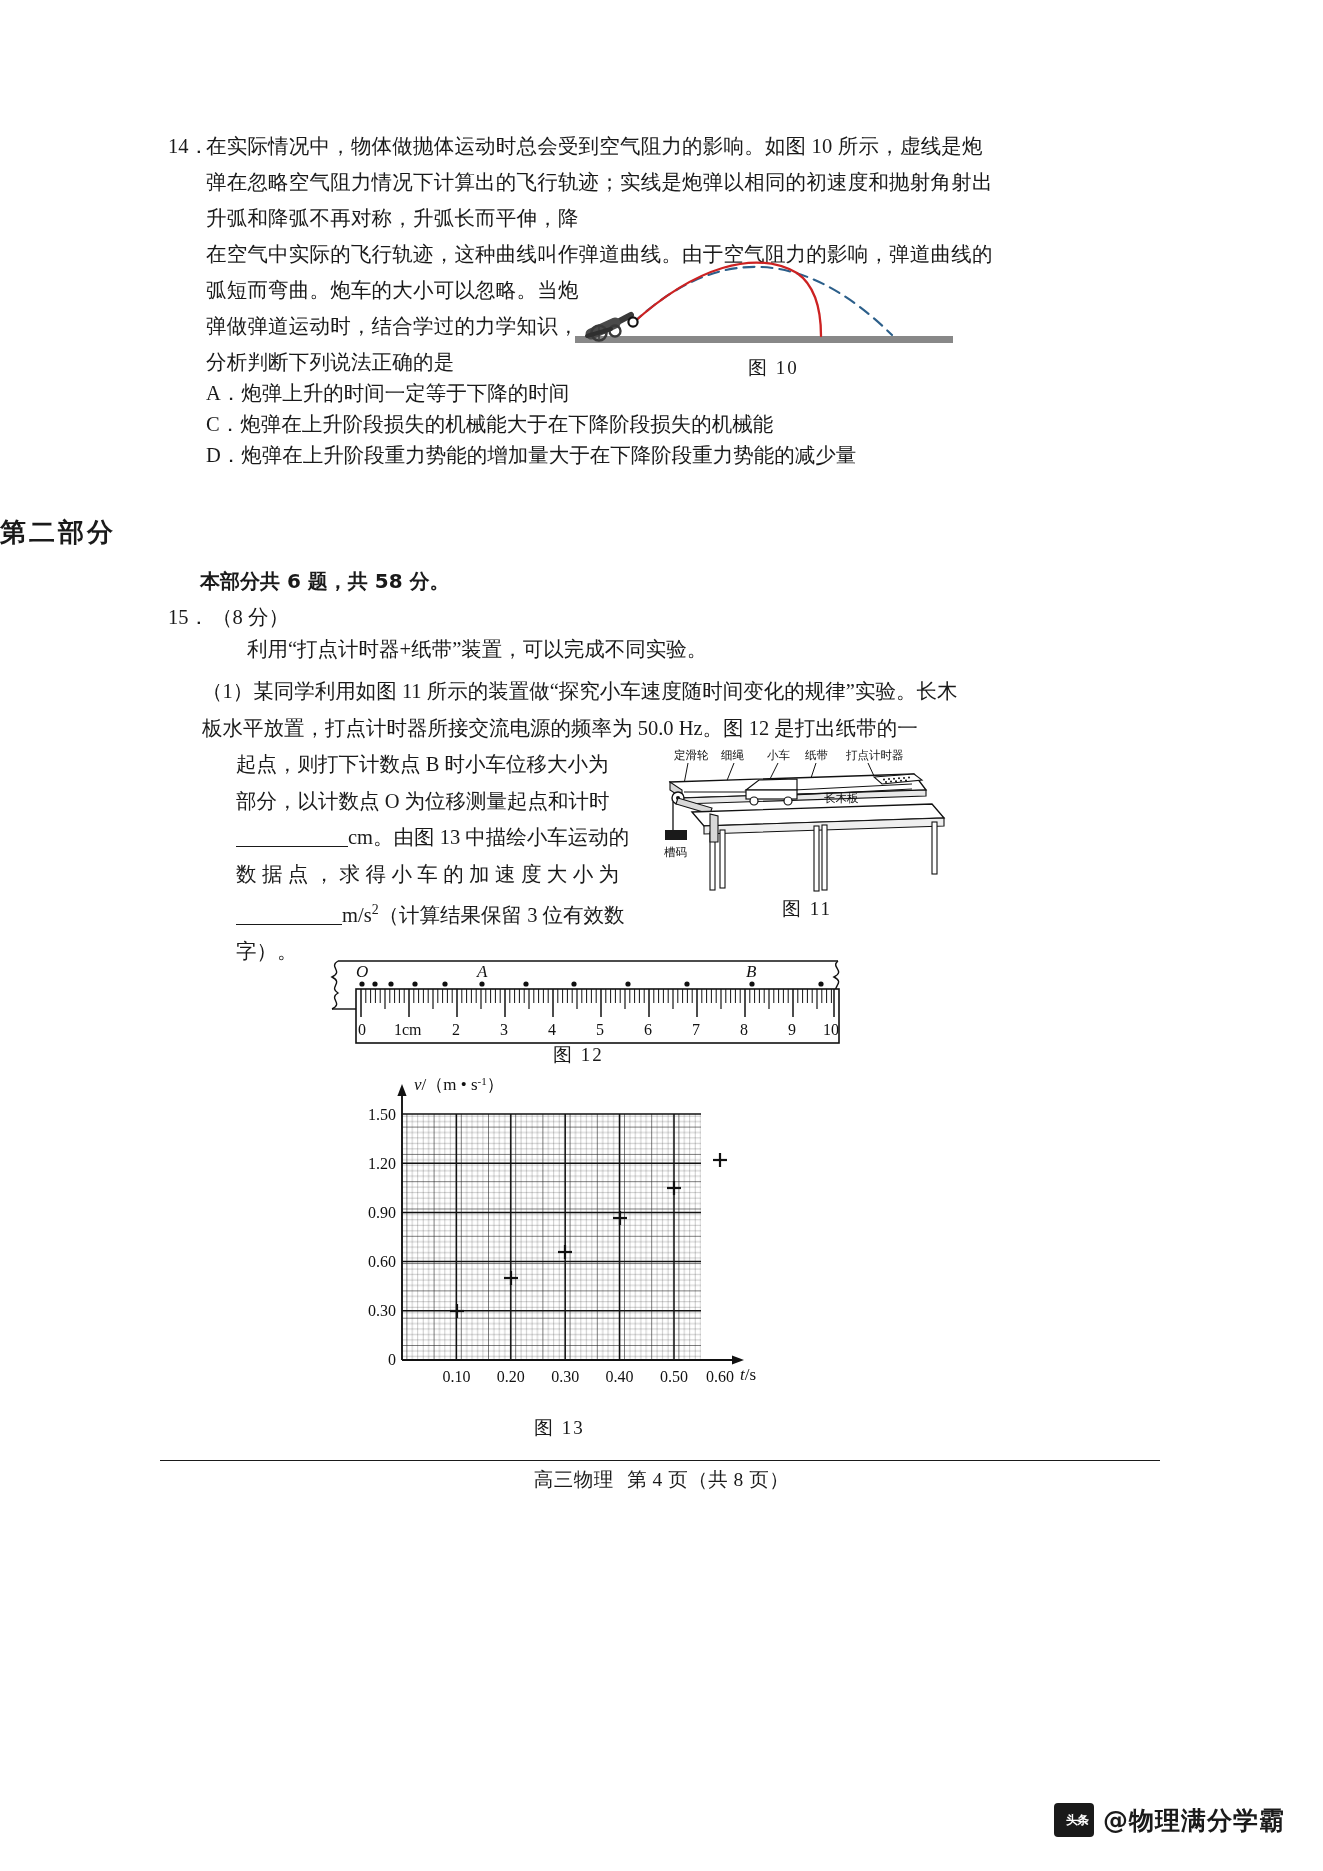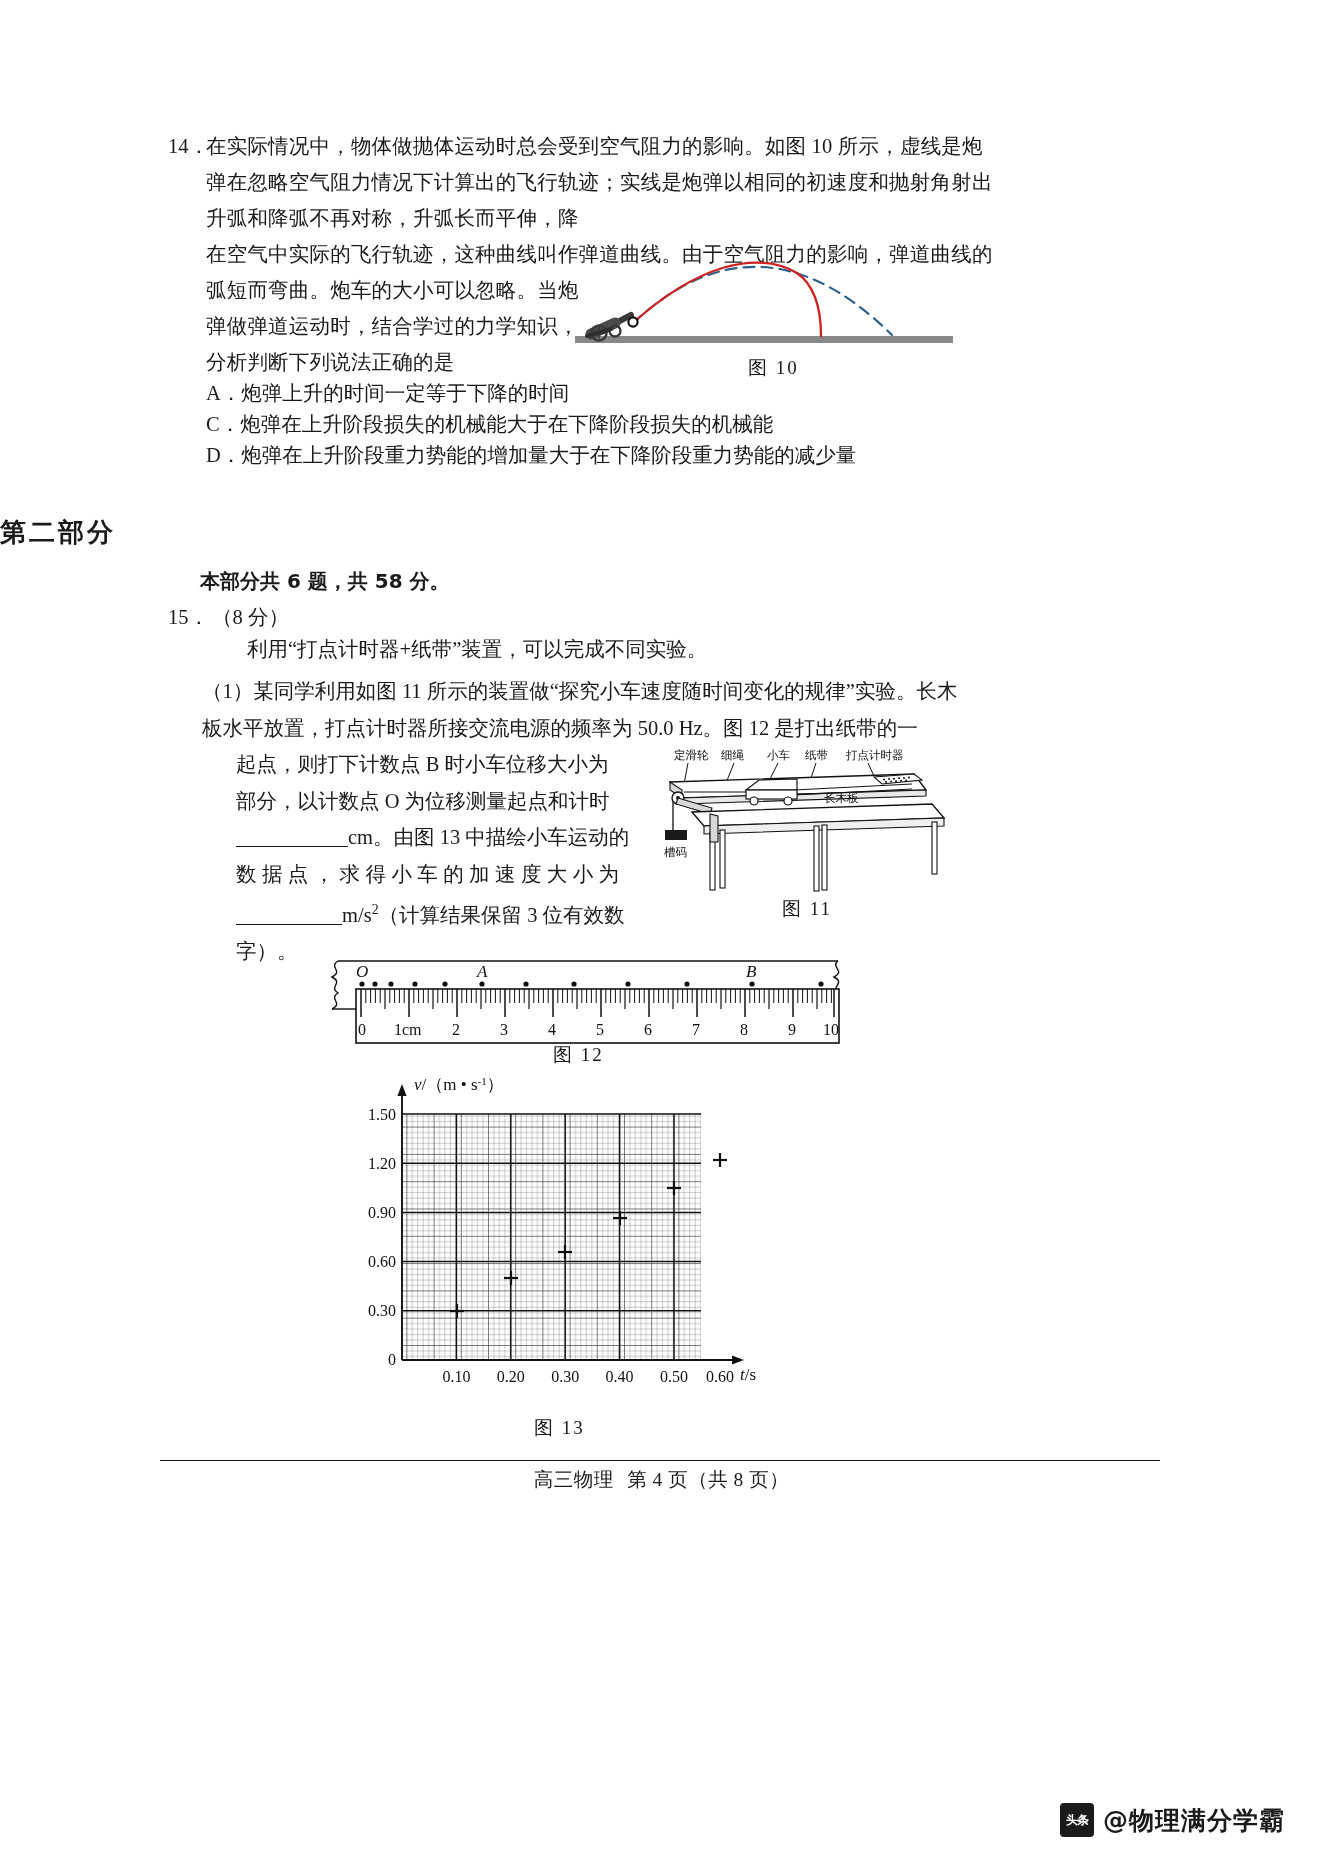--- a/index.html
+++ b/index.html
@@ -224,20 +224,21 @@
   .wm-logo {
     width: 34px; height: 34px;
     background: #1a1a1a;
     color: #fff;
     border-radius: 4px;
     font-family: "DejaVu Sans", "Liberation Sans", sans-serif;
     font-size: 12px;
     font-weight: bold;
     display: flex; align-items: center; justify-content: center;
     letter-spacing: -1px;
+    padding-left: 6px;
   }
   .wm-text {
     font-family: "DejaVu Sans", "Liberation Sans", sans-serif;
     font-size: 25px;
     font-weight: bold;
     color: #1a1a1a;
     letter-spacing: 1px;
   }
 </style>
 </head>

